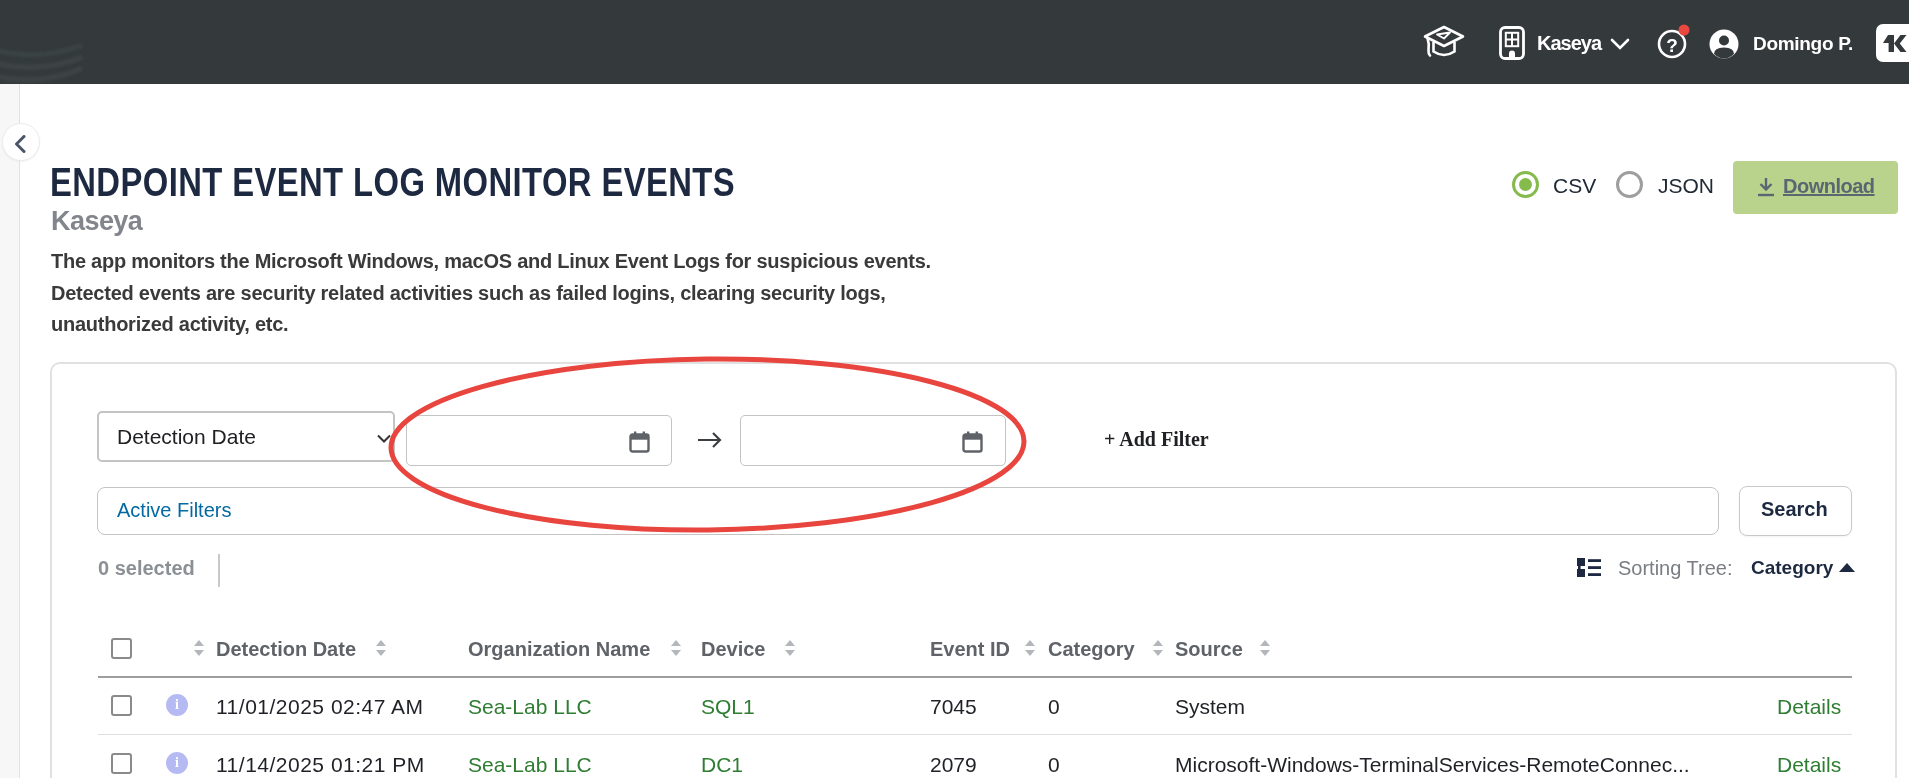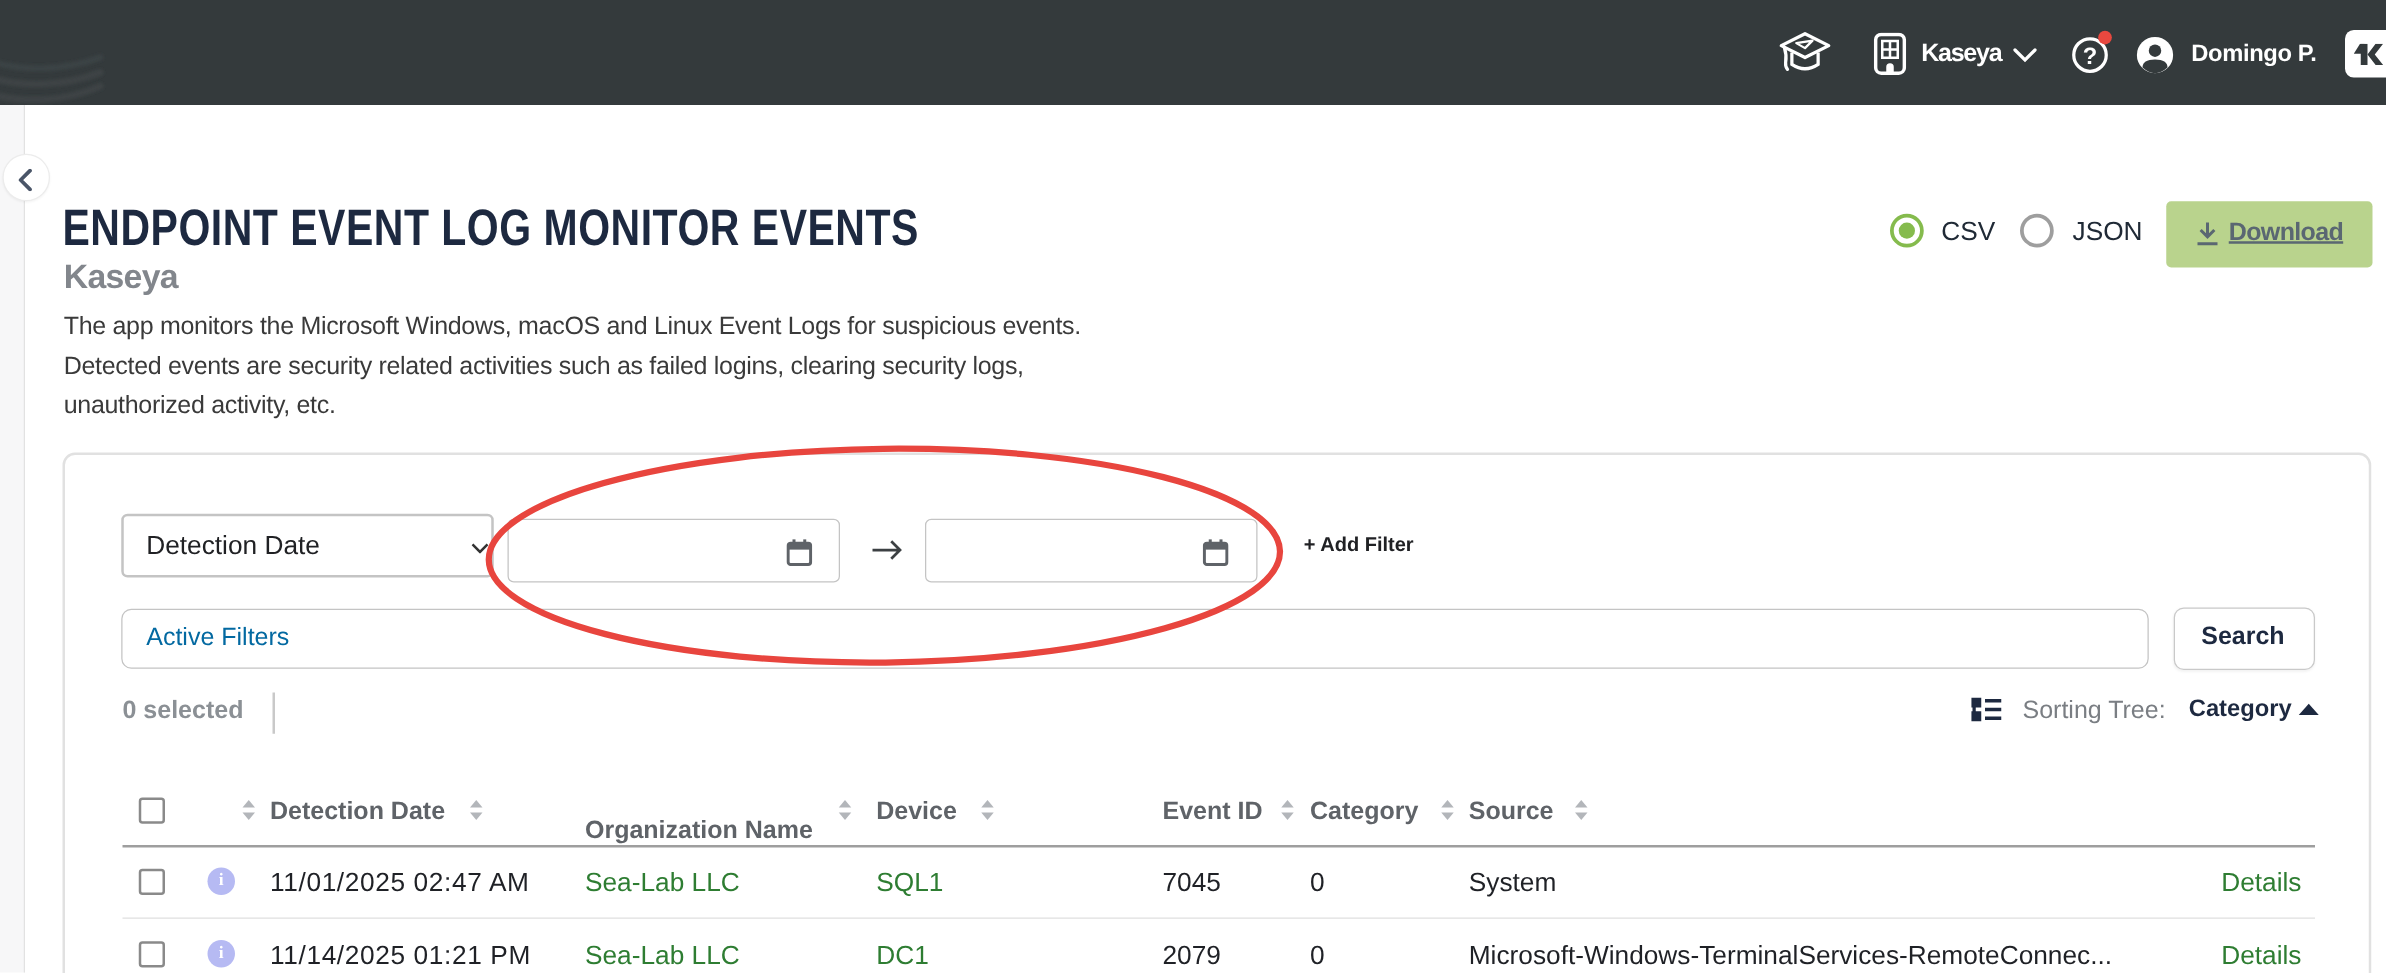--- a/index.html
+++ b/index.html
@@ -6,32 +6,32 @@
 html,body { width:1909px; height:778px; overflow:hidden; background:#fff;
   font-family:"Liberation Sans", sans-serif; }
 .abs { position:absolute; }
 #topbar { position:absolute; left:0; top:0; width:1909px; height:84px; background:#343a3c; }
 #rail { position:absolute; left:0; top:84px; width:20px; height:694px; background:#f7f7f8; border-right:1px solid #e2e2e2; }
 #backbtn { position:absolute; left:2px; top:123px; width:38px; height:38px; border-radius:50%;
   background:#fff; border:1px solid #ececec; box-shadow:0 1px 2px rgba(0,0,0,.05); }
 #title { position:absolute; left:50px; top:159px; font-size:41px; font-weight:bold; color:#1d2940;
   transform:scaleX(0.80); transform-origin:left top; white-space:nowrap; letter-spacing:0.5px; }
 #subtitle { position:absolute; left:51px; top:206px; font-size:27px; font-weight:bold; color:#82868c; letter-spacing:-0.55px; }
-#desc { position:absolute; left:51px; top:246px; font-size:20px; font-weight:normal; color:#3a3a3a;
+#desc { position:absolute; left:51px; top:246px; font-size:20px; font-weight:bold; color:#3a3a3a;
   line-height:31.5px; letter-spacing:-0.25px; }
 .radio-outer { position:absolute; width:27px; height:27px; border-radius:50%; }
 .rlabel { position:absolute; font-size:21px; color:#202a36; }
 #dlbtn { position:absolute; left:1733px; top:161px; width:165px; height:53px; background:#b9d38d;
   border-radius:4px; }
 #dlbtn span { position:absolute; left:50px; top:14px; font-size:20px; font-weight:bold; color:#5a6772; letter-spacing:-0.5px;text-decoration:underline; }
 #panel { position:absolute; left:50px; top:362px; width:1847px; height:500px;
   border:2px solid #e1e1e1; border-radius:10px; background:#fff; }
 .input { position:absolute; background:#fff; border:2px solid #c4c4c4; border-radius:5px; }
 #seltext { position:absolute; left:117px; top:425px; font-size:21px; color:#202124; }
-#addfilter { position:absolute; left:1043px; top:428px; font-size:16px; font-weight:bold; color:#202124; }
+#addfilter { position:absolute; left:1104px; top:428px; font-size:20px; font-weight:bold; color:#202124;font-family:Liberation Serif, serif; }
 #activeph { position:absolute; left:117px; top:499px; font-size:20px; color:#0369a1; }
 #searchbtn { position:absolute; left:1739px; top:486px; width:113px; height:50px; border:1.5px solid #c9c9c9;
   border-radius:8px; background:#fff; box-shadow:0 1px 2px rgba(0,0,0,.05); }
 #searchbtn span { position:absolute; left:21px; top:11px; font-size:20px; font-weight:bold; color:#1d2940; }
 #zerosel { position:absolute; left:98px; top:557px; font-size:20px; font-weight:bold; color:#8b9095; }
 #seldiv { position:absolute; left:218px; top:554px; width:2px; height:33px; background:#c9c9c9; }
 #sorttext { position:absolute; left:1618px; top:557px; font-size:20px; color:#7a7e83; }
 #sortcat { position:absolute; left:1751px; top:557px; font-size:19px; font-weight:bold; color:#1d2940; }
 #sorttri { position:absolute; left:1839px; top:563px; width:0; height:0;
   border-left:8px solid transparent; border-right:8px solid transparent; border-bottom:9px solid #1d2940; }
@@ -181,21 +181,21 @@
 <div class="cb" style="left:111px;top:638px"></div>
 <div class="sortpair" style="left:191px;top:639px">
     <div class="up"></div>
     <div class="dn"></div>
   </div>
 <div class="hdr" style="left:216px;top:638px">Detection Date</div>
 <div class="sortpair" style="left:373px;top:639px">
     <div class="up"></div>
     <div class="dn"></div>
   </div>
-<div class="hdr" style="left:468px;top:653px">Organization Name</div>
+<div class="hdr" style="left:468px;top:638px">Organization Name</div>
 <div class="sortpair" style="left:668px;top:639px">
     <div class="up"></div>
     <div class="dn"></div>
   </div>
 <div class="hdr" style="left:701px;top:638px">Device</div>
 <div class="sortpair" style="left:782px;top:639px">
     <div class="up"></div>
     <div class="dn"></div>
   </div>
 <div class="hdr" style="left:930px;top:638px">Event ID</div>

